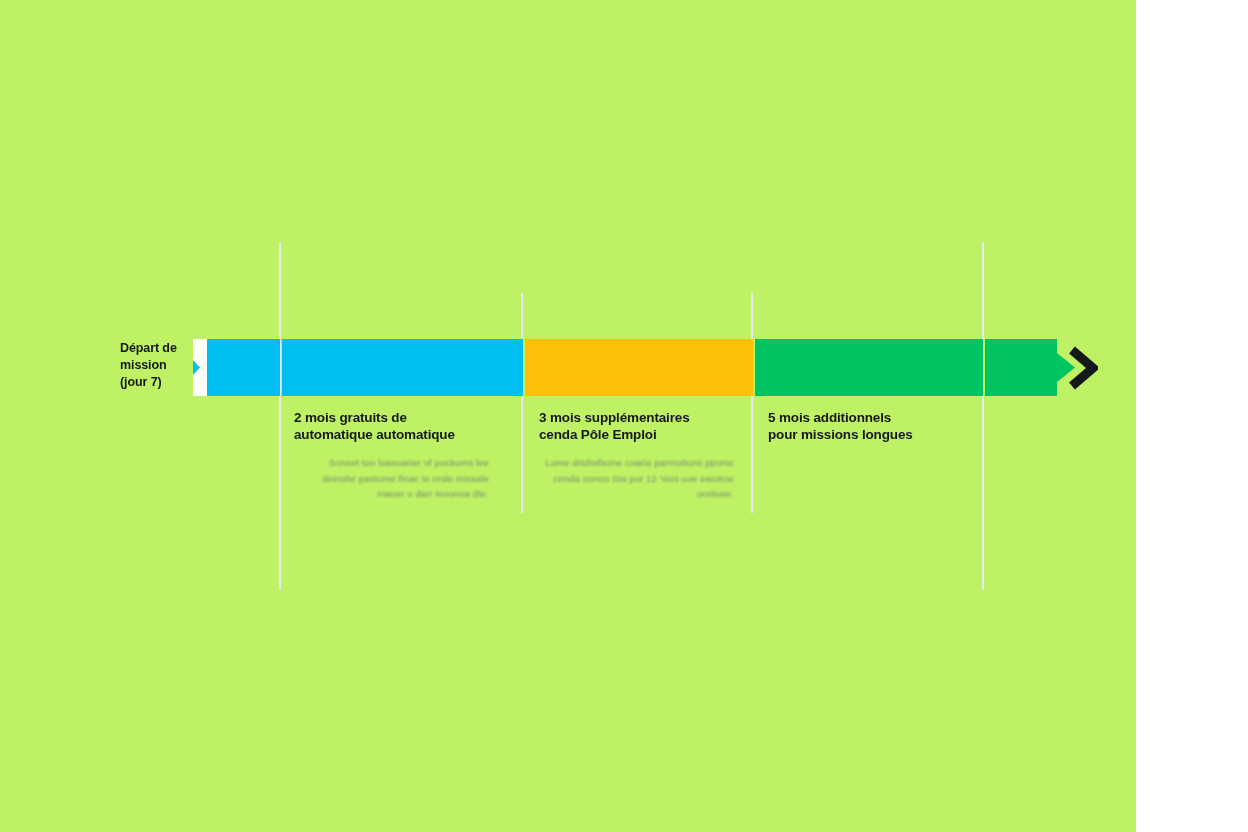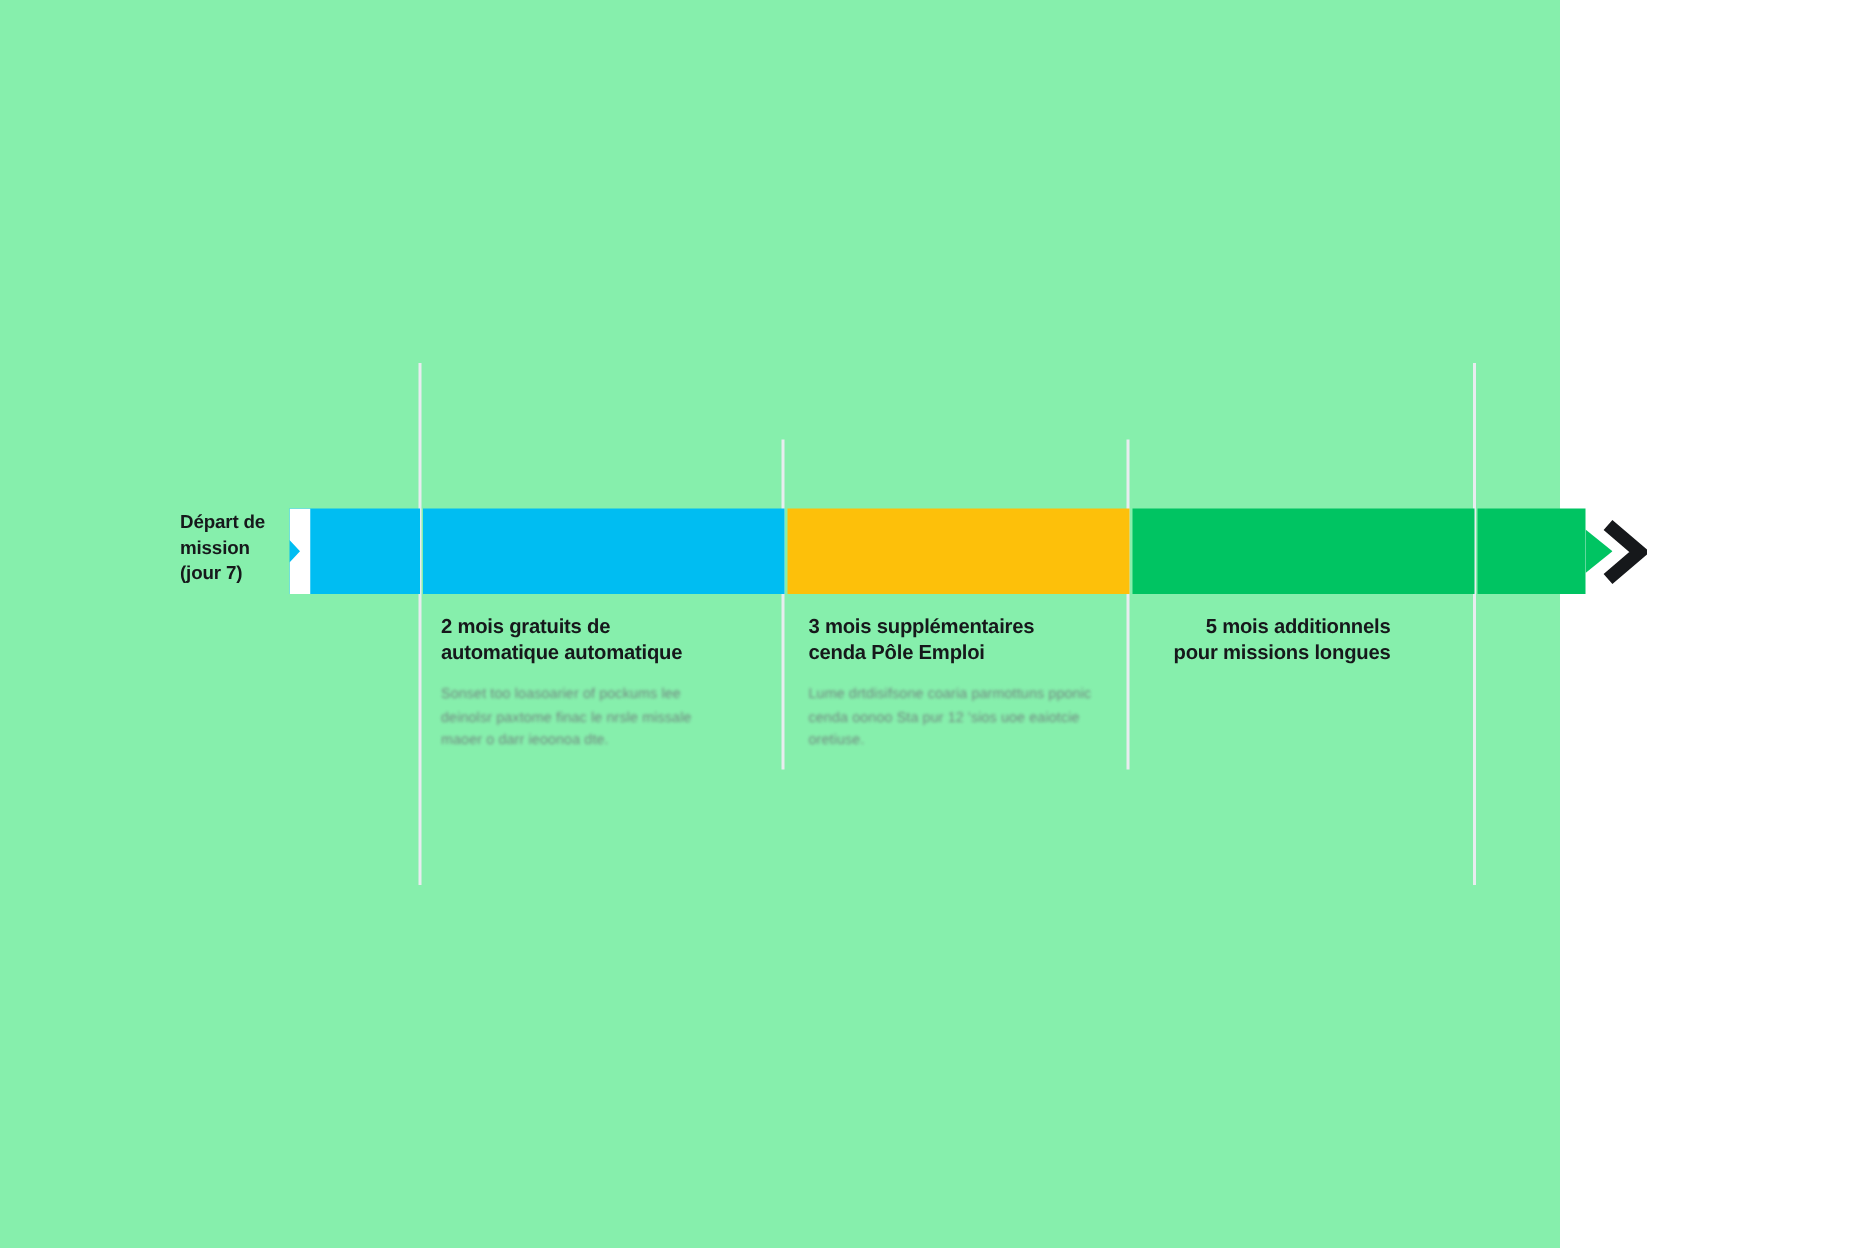--- a/index.html
+++ b/index.html
@@ -8,23 +8,23 @@
   }
   body {
     width: 1248px;
     height: 832px;
     background: #ffffff;
     font-family: "Liberation Sans", sans-serif;
     overflow: hidden;
   }
   #stage {
     position: relative;
-    width: 1040px;
+    width: 1136px;
     height: 832px;
-    background: #86efac;
+    background: #bef264;
   }
 
   
   .gridline {
     position: absolute;
     width: 2px;
     background: #e8ecef;
   }
   .gridline.tall  { top: 242px; height: 348px; }
   .gridline.short { top: 293px; height: 220px; }
@@ -98,20 +98,21 @@
   }
   .block p {
     margin: 0;
     font-size: 9.5px;
     line-height: 15.5px;
     color: #6f7479;
     letter-spacing: 0.1px;
     
     filter: blur(0.9px);
     opacity: 0.85;
+    text-align: right;
   }
 </style>
 </head>
 <body>
 
 <div id="stage">
 
   <div class="gridline tall" style="left:279px"></div>
   <div class="gridline short" style="left:521px"></div>
   <div class="gridline short" style="left:751px"></div>
@@ -167,21 +168,21 @@
   </div>
 
   <div class="block" style="left:539px;top:410px;">
     <h3>
       <span>3 mois supplémentaires</span><br>
       <span>cenda Pôle Emploi</span>
     </h3>
     <p>Lume drtdisifsone coaria parmottuns pponic cenda oonoo Sta pur 12 'sios uoe eaiotcie oretiuse.</p>
   </div>
 
-  <div class="block" style="left:732px;top:410px;text-align:right;">
+  <div class="block" style="left:768px;top:410px;">
     <h3>
       <span>5 mois additionnels</span><br>
       <span>pour missions longues</span>
     </h3>
     <p></p>
   </div>
 
 </div>
 
 </body></html>

